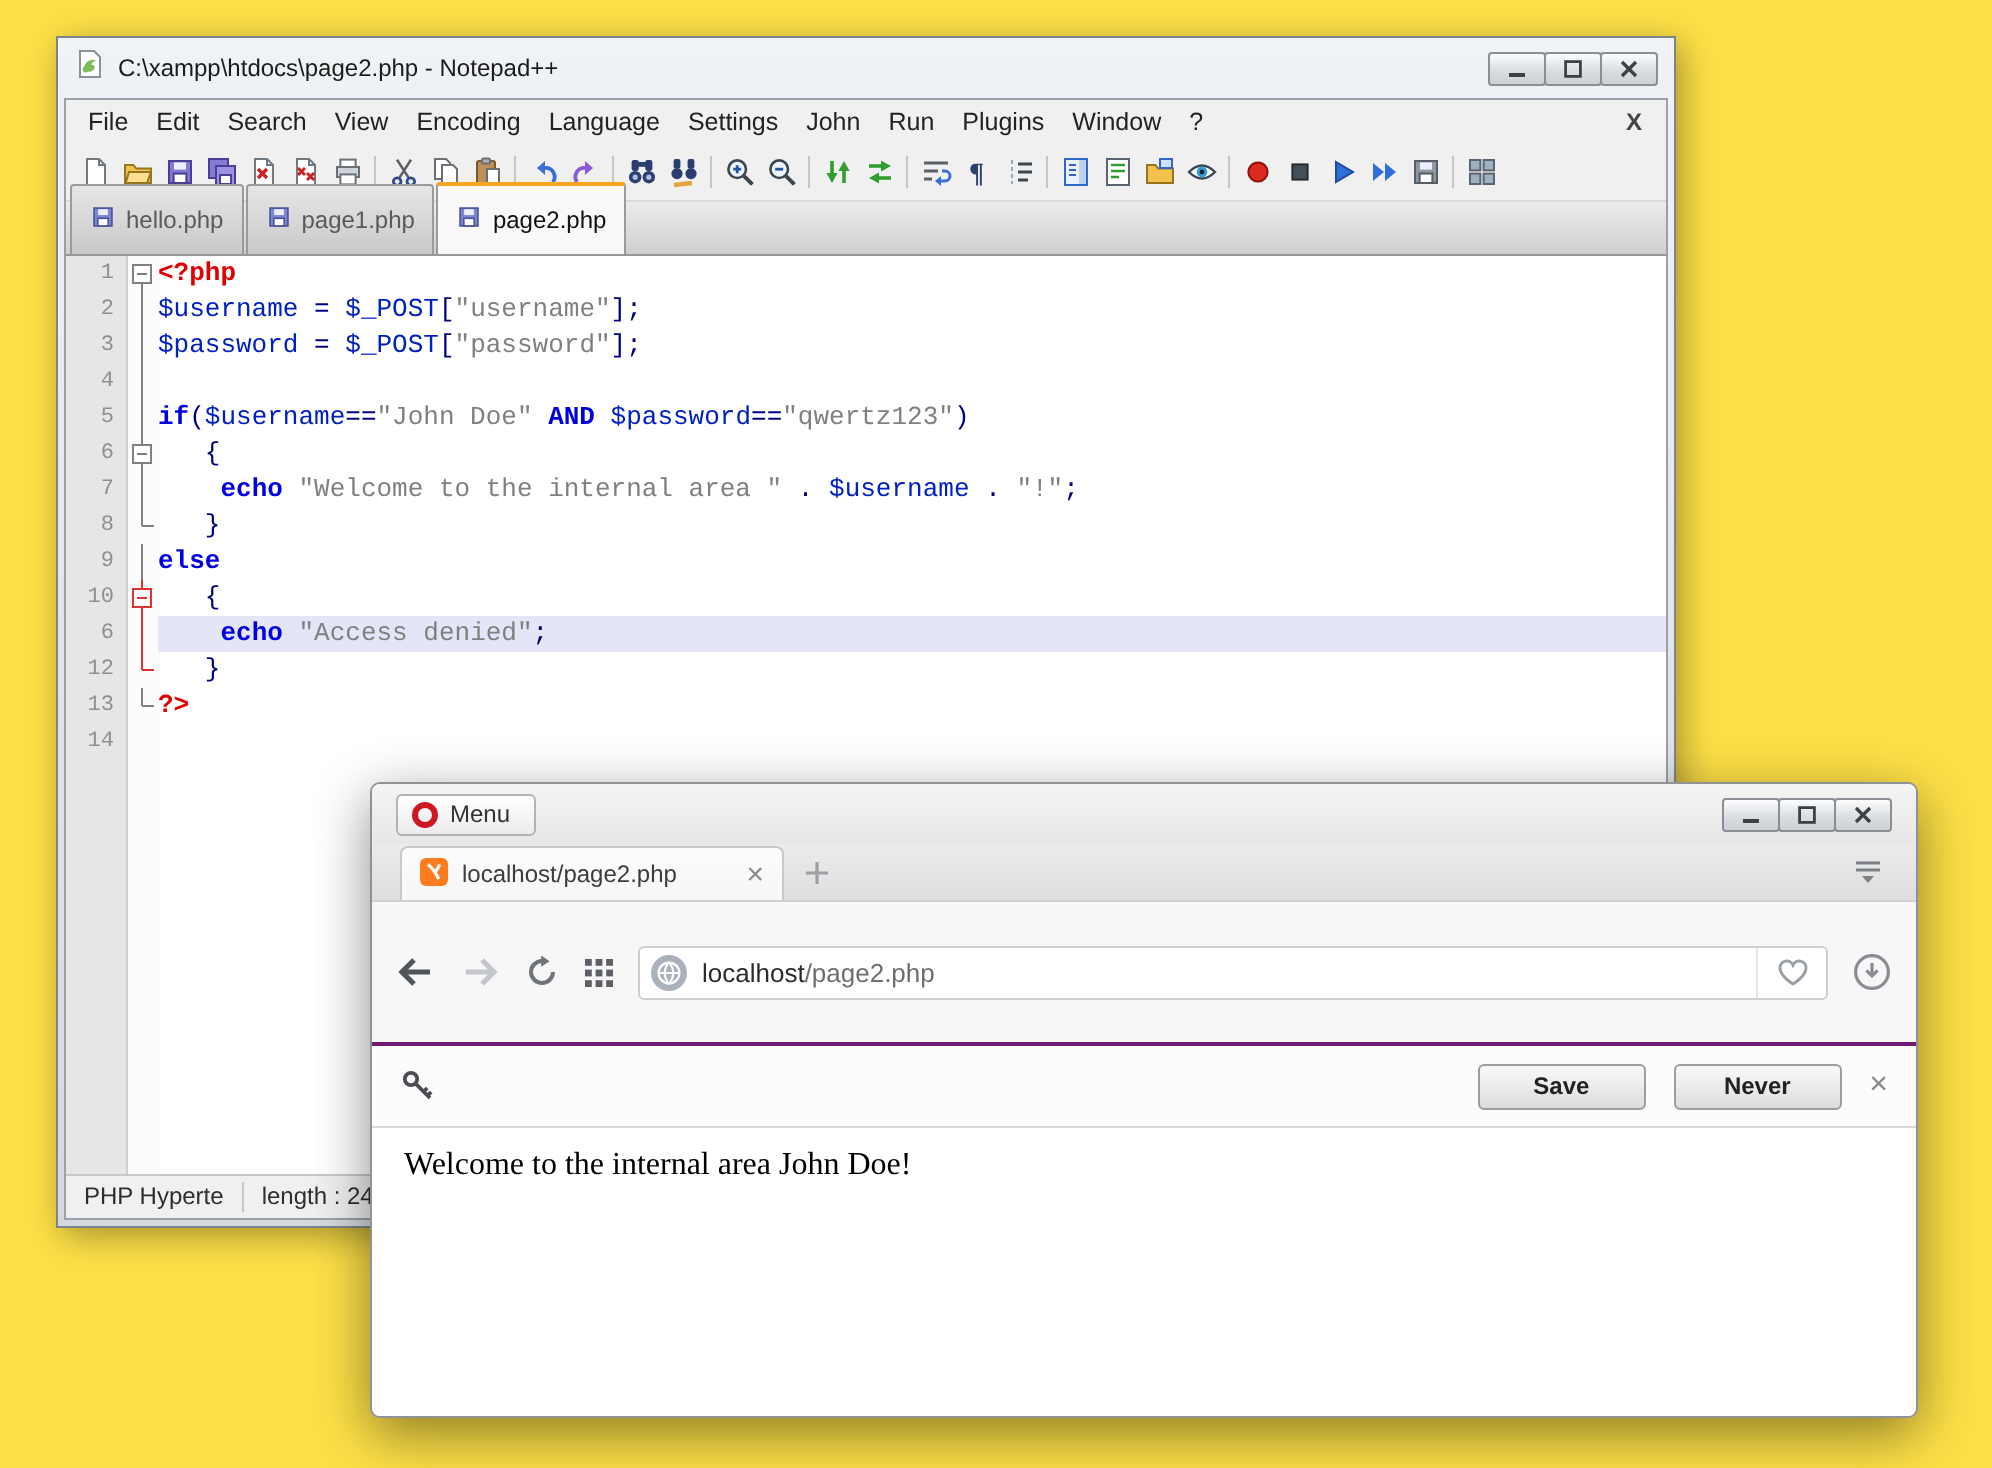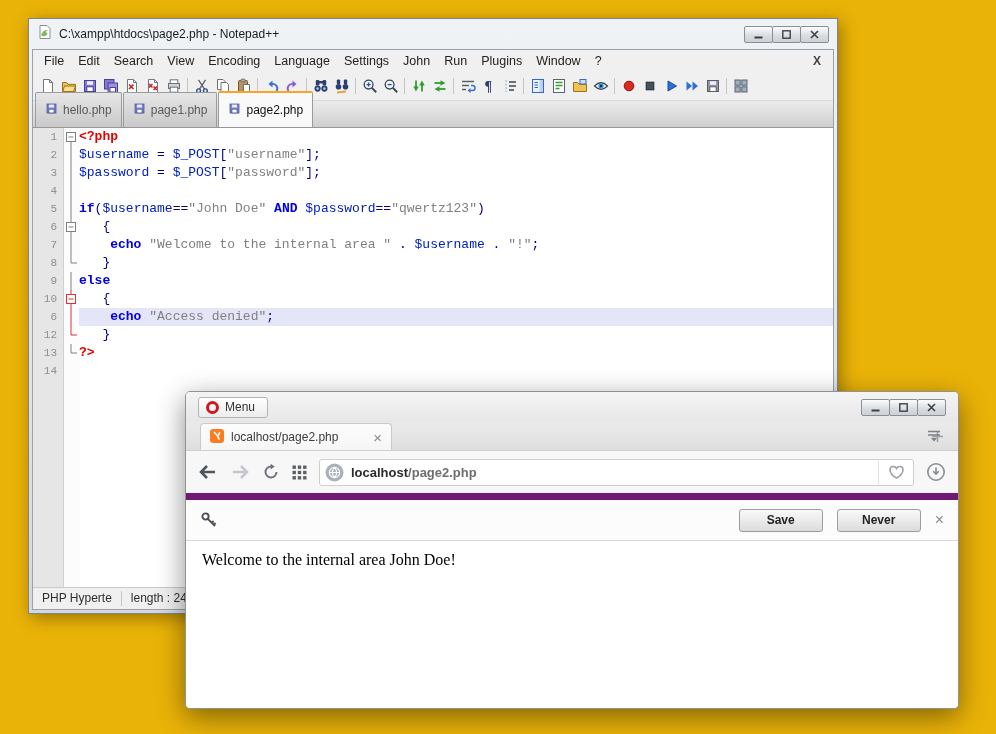--- a/index.html
+++ b/index.html
@@ -1,16 +1,16 @@
 <!DOCTYPE html>
 <html><head>
 <meta charset="utf-8">
 <style>
   html,body{margin:0;padding:0;}
-  #desktop{position:relative;width:996px;height:734px;background:#eab308;overflow:hidden;
+  #desktop{position:relative;width:996px;height:734px;background:#fde047;overflow:hidden;
     font-family:"Liberation Sans",sans-serif;-webkit-font-smoothing:antialiased;}
   .window{position:absolute;}
   button{font-family:inherit;cursor:default;}
 
   
   #npp{left:28px;top:18px;width:808px;height:594px;border:1px solid #7d848c;
     background:linear-gradient(#f0f3f6,#d4d9df);box-shadow:3px 4px 16px rgba(0,0,0,.35);}
   .npp-titlebar{height:30px;display:flex;align-items:center;gap:6px;padding:0 8px;}
   .npp-title{font-size:12px;color:#1b1b1b;white-space:nowrap;}
   .winbtns{margin-left:auto;display:flex;}
@@ -54,30 +54,30 @@
   .st-sec{padding:0 9px;border-right:1px solid #c6c6c6;height:15px;line-height:15px;white-space:nowrap;}
 
   
   #opera{left:185px;top:391px;width:772px;height:316px;border:1px solid #8f9398;border-radius:5px;
     background:#fff;box-shadow:0 8px 28px rgba(0,0,0,.45);display:flex;flex-direction:column;overflow:hidden;}
   .o-top{height:30px;flex:none;background:linear-gradient(#f4f4f4,#e7e7e7);display:flex;align-items:center;padding:0 12px;}
   .o-menu{height:21px;display:inline-flex;align-items:center;gap:6px;padding:0 12px 0 7px;
     border:1px solid #b3b3b3;border-radius:3px;background:linear-gradient(#ffffff,#ececec);font-size:12px;color:#333;}
   .o-logo{width:13px;height:13px;border:3.5px solid #cf1722;border-radius:50%;box-sizing:border-box;}
   .o-tabs{height:28px;flex:none;background:linear-gradient(#ebebeb,#dedede);display:flex;align-items:flex-end;
-    padding:0 14px;border-bottom:1px solid #d0d0d0;position:relative;justify-content:space-between;}
+    padding:0 14px;border-bottom:1px solid #d0d0d0;position:relative;}
   .o-tab{height:27px;width:192px;box-sizing:border-box;display:flex;align-items:center;gap:7px;padding:0 9px;
     background:linear-gradient(#fcfcfc,#f6f6f6);border:1px solid #c9c9c9;border-bottom:none;
     border-radius:4px 4px 0 0;font-size:12px;color:#3c3c3c;}
   .o-tab-label{flex:1;white-space:nowrap;overflow:hidden;}
   .o-tab-close{color:#8a8a8a;font-size:15px;line-height:1;}
   .o-newtab{margin:0 0 7px 10px;display:inline-flex;}
   .o-tabmenu{position:absolute;right:16px;bottom:7px;display:inline-flex;}
-  .o-addr{height:38px;flex:none;background:#f7f7f7;display:flex;align-items:center;gap:12px;padding:2px 12px;
-    border-bottom:7px solid #701a75;font-weight:bold;}
+  .o-addr{height:38px;flex:none;background:#f7f7f7;display:flex;align-items:center;gap:12px;padding:16px 12px;
+    border-bottom:2px solid #701a75;}
   .o-nav{display:inline-flex;align-items:center;}
   .o-field{flex:1;height:27px;box-sizing:border-box;background:#fff;border:1px solid #cfcfcf;border-radius:3px;
     display:flex;align-items:center;overflow:hidden;}
   .o-badge{margin:0 7px 0 5px;display:inline-flex;}
   .o-host{font-size:13px;color:#2b2b2b;}
   .o-path{font-size:13px;color:#6e6e6e;}
   .o-flex{flex:1;}
   .o-heart{width:34px;height:100%;border-left:1px solid #e4e4e4;display:inline-flex;align-items:center;justify-content:center;}
   .o-down{display:inline-flex;}
   .o-infobar{height:40px;flex:none;background:#fcfcfc;border-bottom:1px solid #d8d8d8;display:flex;

